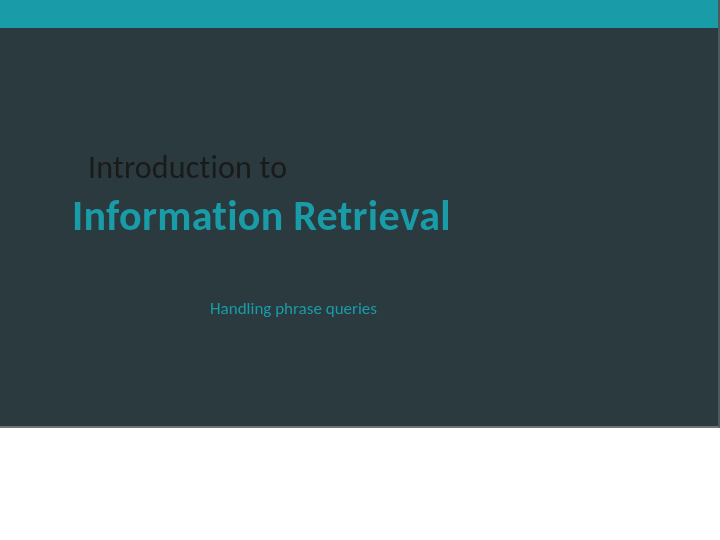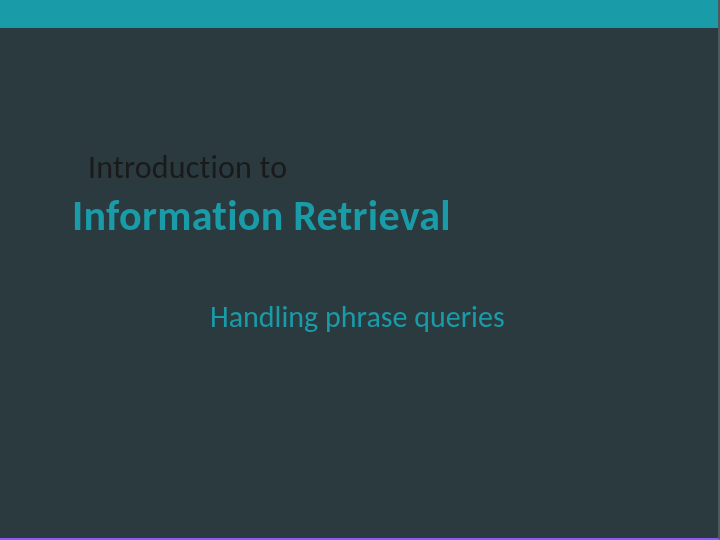--- a/index.html
+++ b/index.html
@@ -5,26 +5,26 @@
   html, body {
     margin: 0;
     padding: 0;
     width: 720px;
     height: 540px;
     font-family: Calibri, "Segoe UI", Arial, sans-serif;
     overflow: hidden;
   }
   .slide {
     width: 720px;
-    height: 540px;
+    height: 428px;
     background: #2a3a3f;
     position: relative;
     box-sizing: border-box;
     border-right: 2px solid #4a5a5f;
-    border-bottom: 2px solid #8b5cf6;
+    border-bottom: 2px solid #737373;
   }
   .top-bar {
     position: absolute;
     top: 0;
     left: 0;
     width: 100%;
     height: 28px;
     background: #1a9ba8;
     border-bottom: 1px solid #0d5a64;
   }
@@ -51,21 +51,21 @@
     left: 72px;
     font-size: 42px;
     font-weight: 700;
     color: #1a9ba8;
     letter-spacing: 0.3px;
   }
   .subtitle {
     position: absolute;
     top: 270px;
     left: 210px;
-    font-size: 30px;
+    font-size: 17px;
     font-weight: 400;
     color: #1a9ba8;
   }
 </style>
 </head>
 <body>
 
 <div class="slide">
   <div class="top-bar"></div>
   <div class="content">

